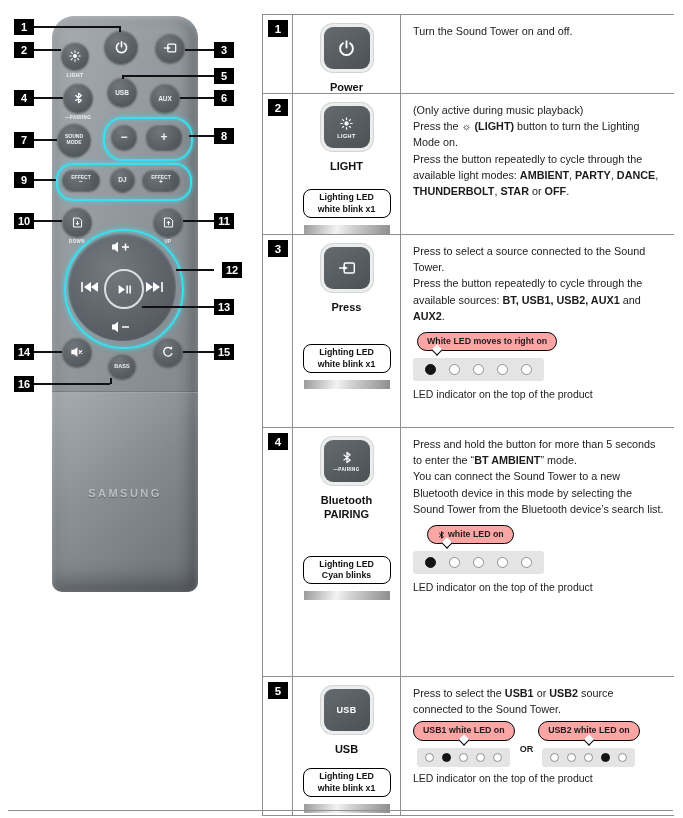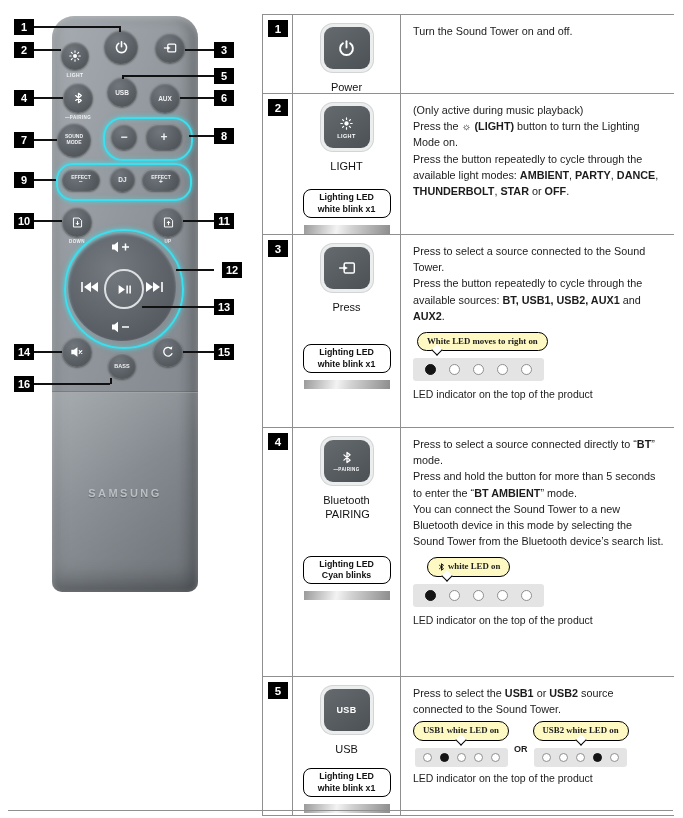--- a/index.html
+++ b/index.html
@@ -44,29 +44,29 @@
   .c-num{border-right:1px solid #8f8f8f;padding:5px;}
   .numbox{width:20px;height:17px;background:#000;color:#fff;font-weight:bold;font-size:11.5px;
         display:flex;align-items:center;justify-content:center;}
   .c-icon{border-right:1px solid #8f8f8f;display:flex;flex-direction:column;align-items:center;
         padding:12px 4px 6px;}
   .btn-icon{width:46px;height:42px;border-radius:9px;flex:none;
         background:linear-gradient(145deg,#656a6f,#4c5156);
         display:flex;flex-direction:column;align-items:center;justify-content:center;gap:2px;
         box-shadow:0 0 0 3px #eceded, 0 0 0 4px #d2d4d6;}
   .btn-icon .inner-label{color:#fff;font-size:5.5px;font-weight:bold;letter-spacing:.4px;}
-  .btn-label{font-weight:normal;font-size:11px;margin-top:11px;text-align:right;line-height:1.3;color:#111;}
+  .btn-label{font-weight:bold;font-size:11px;margin-top:11px;text-align:center;line-height:1.3;color:#111;}
   .badge{border:1px solid #000;border-radius:8px;background:#fff;padding:2px 5px;min-width:76px;
         font-size:8.8px;font-weight:bold;text-align:center;line-height:1.3;margin-top:16px;color:#111;}
   .gbar{width:86px;height:9px;margin-top:7px;
         background:linear-gradient(100deg,#9a9a9a,#f3f3f3 38%,#d2d2d2 55%,#8d8d8d);}
   .c-desc{padding:8px 10px 6px 12px;font-size:10.8px;line-height:1.5;color:#1c1c1c;}
   .rich p{margin:0;}
   .bubble{display:inline-flex;align-items:center;gap:2px;border:1.3px solid #000;border-radius:10px;
-        background:#fef9c3;padding:2px 9px;font-size:8.8px;font-weight:bold;position:relative;margin:8px 0 0 4px;font-family:Liberation Serif, serif;}
+        background:#fca5a5;padding:2px 9px;font-size:8.8px;font-weight:bold;position:relative;margin:8px 0 0 4px;}
   .bubble::after{content:"";position:absolute;left:15px;bottom:-4.2px;width:7px;height:7px;background:#fff;
         border-right:1.3px solid #000;border-bottom:1.3px solid #000;transform:rotate(45deg);}
   .bubble.center::after{left:50%;margin-left:-4px;}
   .ledstrip{display:inline-flex;gap:13px;background:#e4e4e4;border-radius:3px;padding:6px 12px;margin-top:7px;}
   .led{width:11px;height:11px;border-radius:50%;background:#fff;border:1px solid #8f8f8f;box-sizing:border-box;}
   .led.on{background:#141414;border-color:#141414;}
   .ledstrip.small{gap:8px;padding:5px 8px;}
   .ledstrip.small .led{width:9px;height:9px;}
   .caption{font-size:10.5px;margin-top:6px;color:#1c1c1c;}
   .dual{display:flex;align-items:flex-start;gap:5px;margin-top:2px;}
@@ -338,21 +338,20 @@
           <div>PAIRING</div>
         </div>
         <div class="badge" style="margin-top:34px">
           <div>Lighting LED</div>
           <div>Cyan blinks</div>
         </div>
         <div class="gbar"></div>
       </div>
       <div class="c-desc">
         <div class="rich">
-            <p><span>Press to select a source connected directly to “</span><b>BT</b><span>” mode.</span></p>
             <p><span>Press and hold the button for more than 5 seconds to enter the “</span><b>BT AMBIENT</b><span>” mode.</span></p>
             <p><span>You can connect the Sound Tower to a new Bluetooth device in this mode by selecting the Sound Tower from the Bluetooth device’s search list.</span></p>
           </div>
         <div class="bubble" style="margin-left:14px">
           <svg width="9" height="10" viewBox="0 0 16 16">
               <path d="M4.5 5 L11.5 11 L8 13.8 L8 2.2 L11.5 5 L4.5 11" stroke="#000" stroke-width="1.6" fill="none" stroke-linejoin="round" stroke-linecap="round"></path>
             </svg>
           <span>white LED on</span>
         </div>
         <br>

